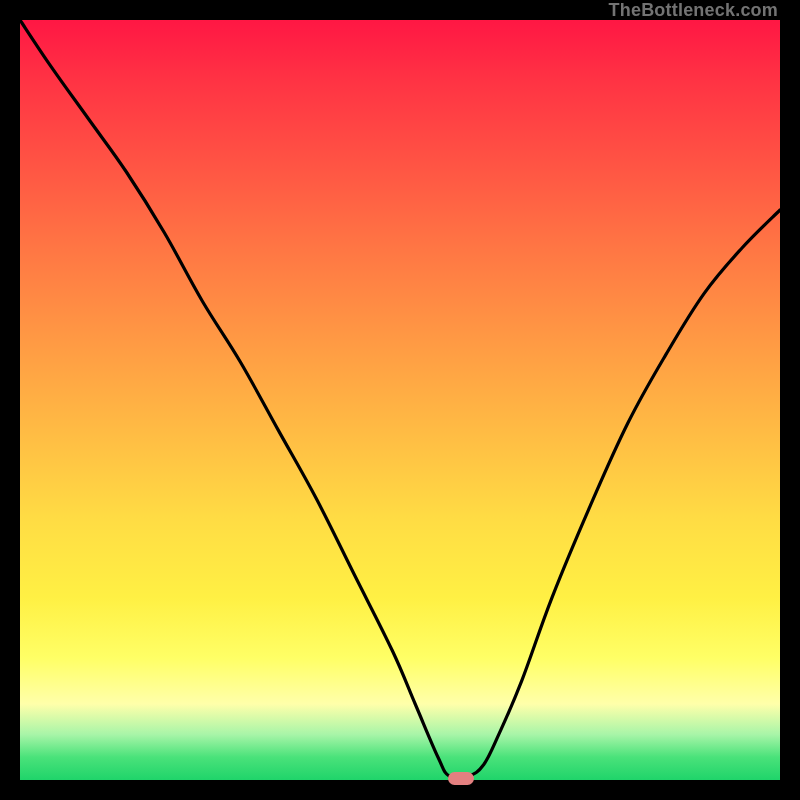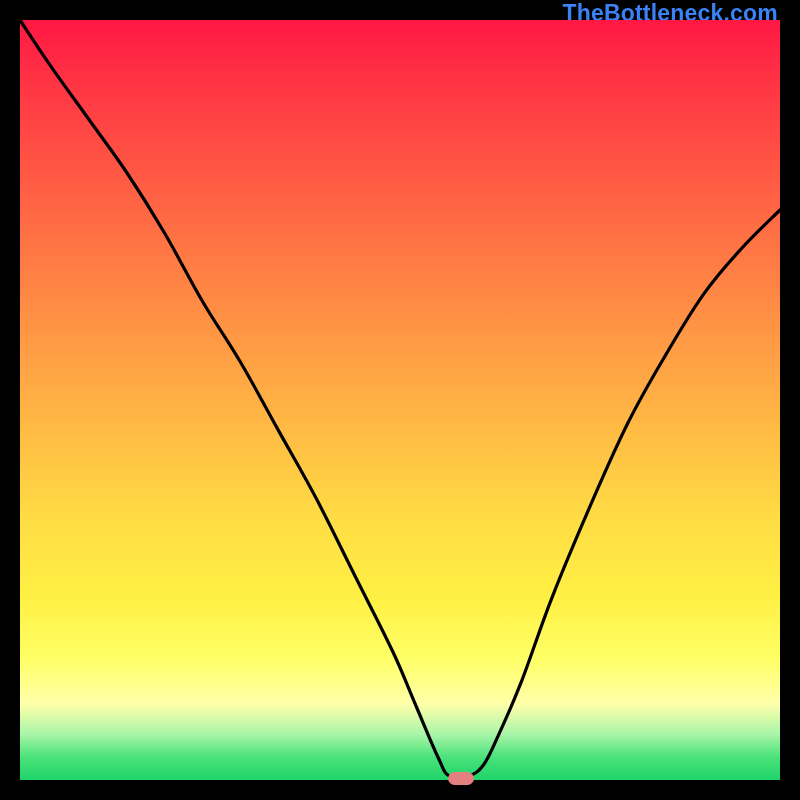--- a/index.html
+++ b/index.html
@@ -37,23 +37,23 @@
       #ffffaa 90%,
       #a8f5a8 94%,
       #4ae27a 97%,
       #1fd46a 100%
     );
   }
   .watermark {
     position: absolute;
     top: 0px;
     right: 22px;
-    font-size: 23px;
+    font-size: 18px;
     font-weight: 600;
-    color: #3b82f6;
+    color: #737373;
     letter-spacing: 0.2px;
     user-select: none;
     margin-left: 16px;
   }
   svg.curve {
     position: absolute;
     left: 0;
     top: 0;
     width: 760px;
     height: 760px;

